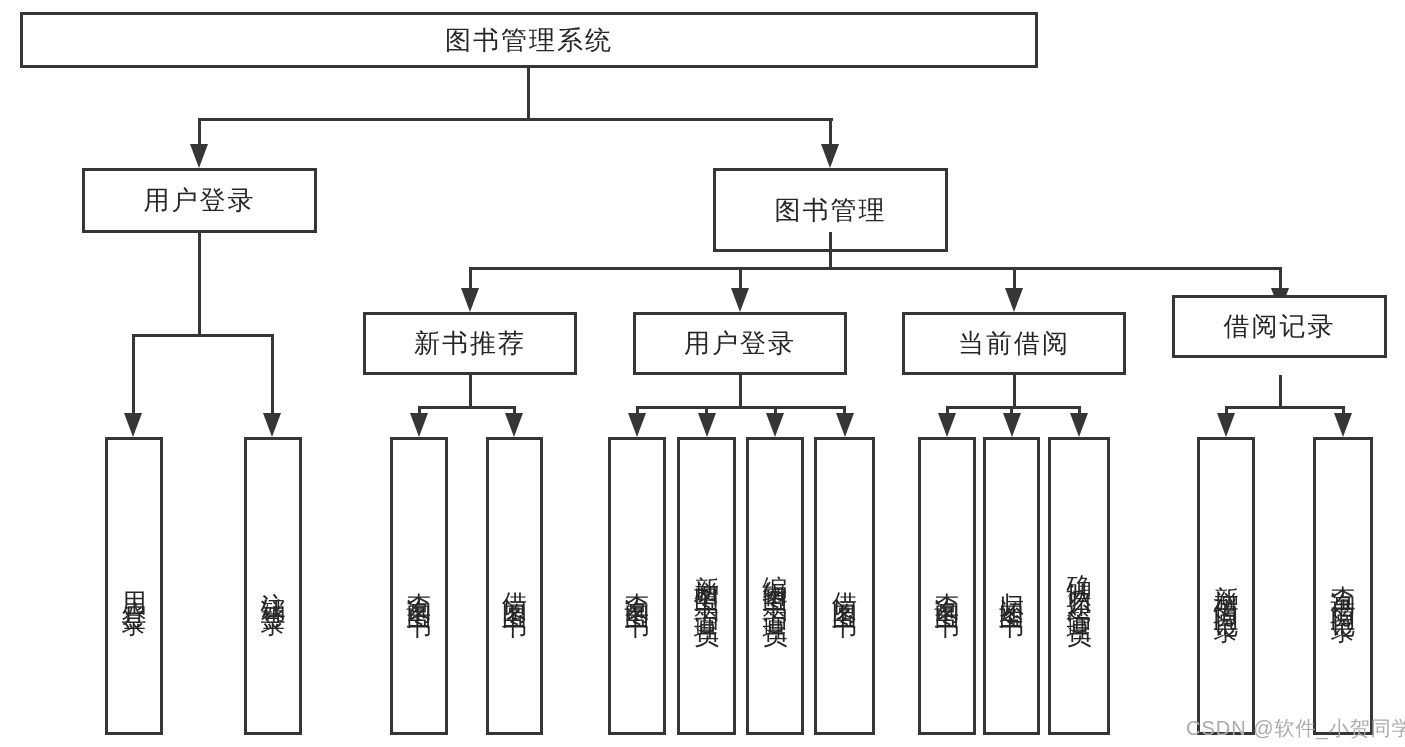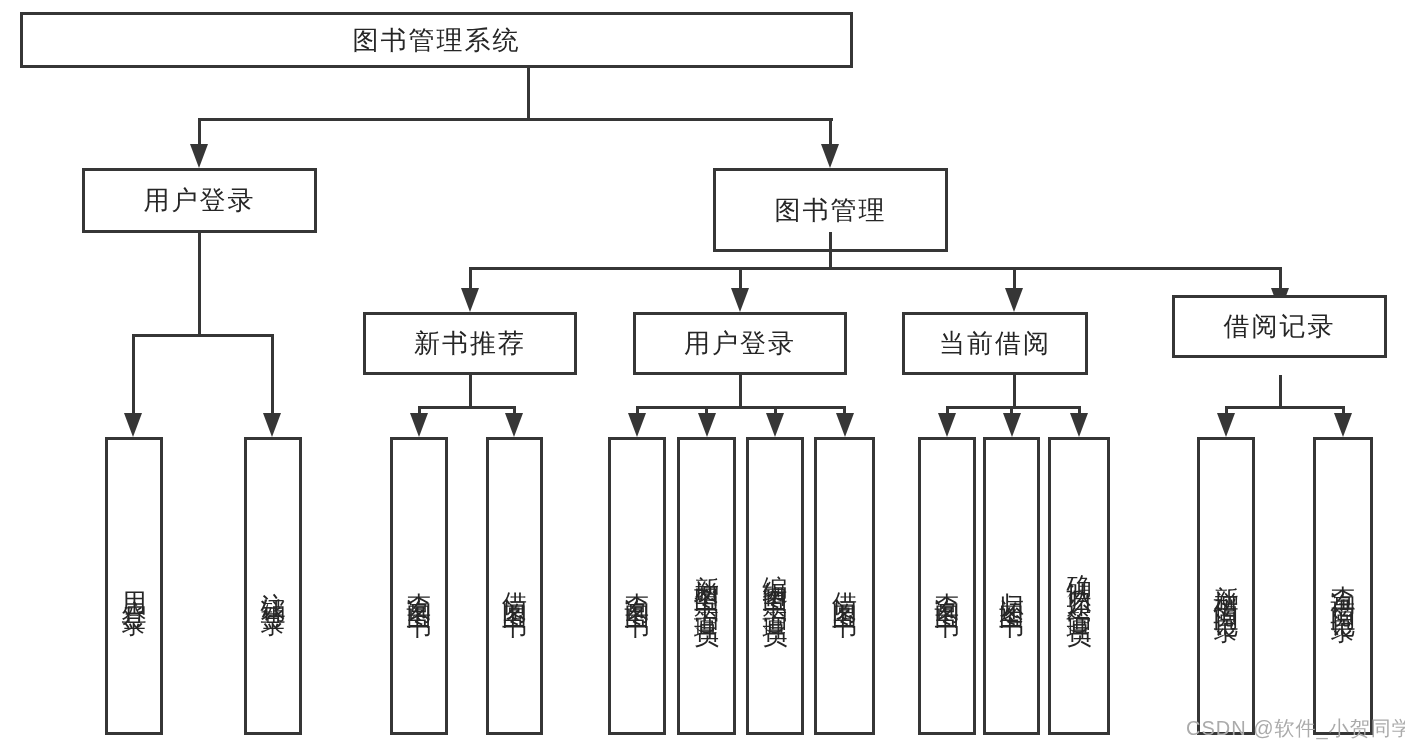--- a/index.html
+++ b/index.html
@@ -27,21 +27,21 @@
   .watermark{
     position:absolute;font-size:20px;letter-spacing:1px;
     color:var(--wm,#ababab);white-space:nowrap;
   }
 </style>
 </head>
 <body>
 
 <div class="canvas" style="--line: #363636; --text: #262626; --bg: #ffffff; --wm: #ababab;">
 
-  <div class="box h" style="left:20px;top:12px;width:833px;height:56px">
+  <div class="box h" style="left:20px;top:12px;width:1018px;height:56px">
     <span class="lbl">图书管理系统</span>
   </div>
 
   <div class="vl" style="left:527px;top:68px;height:52px"></div>
   <div class="hl" style="left:198px;top:118px;width:635px"></div>
   <div class="vl" style="left:198px;top:118px;height:30px"></div>
   <div class="ah" style="left:190px;top:144px"></div>
   <div class="vl" style="left:829px;top:118px;height:30px"></div>
   <div class="ah" style="left:821px;top:144px"></div>
 
@@ -69,21 +69,21 @@
   <div class="ah" style="left:1005px;top:288px"></div>
   <div class="vl" style="left:1279px;top:267px;height:25px"></div>
   <div class="ah" style="left:1271px;top:288px"></div>
 
   <div class="box h" style="left:363px;top:312px;width:214px;height:63px">
     <span class="lbl">新书推荐</span>
   </div>
   <div class="box h" style="left:633px;top:312px;width:214px;height:63px">
     <span class="lbl">用户登录</span>
   </div>
-  <div class="box h" style="left:902px;top:312px;width:186px;height:63px">
+  <div class="box h" style="left:902px;top:312px;width:224px;height:63px">
     <span class="lbl">当前借阅</span>
   </div>
   <div class="box h" style="left:1172px;top:295px;width:215px;height:63px">
     <span class="lbl">借阅记录</span>
   </div>
 
   <div class="vl" style="left:469px;top:375px;height:33px"></div>
   <div class="hl" style="left:418px;top:406px;width:98px"></div>
   <div class="vl" style="left:418px;top:406px;height:14px"></div>
   <div class="ah" style="left:410px;top:413px"></div>

